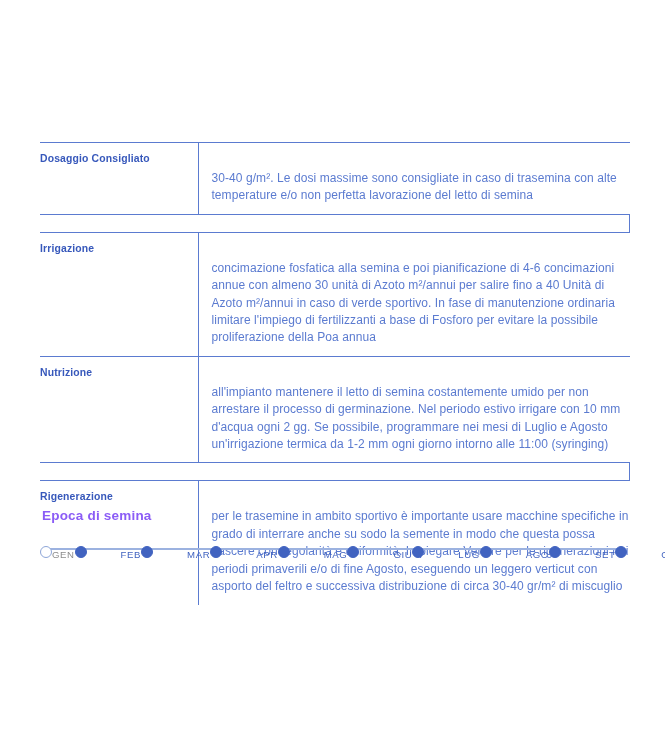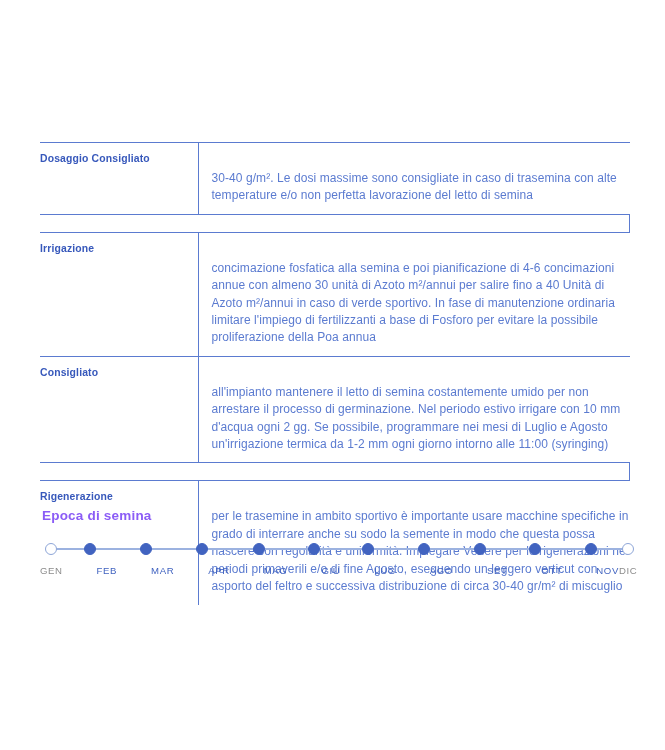--- a/index.html
+++ b/index.html
@@ -111,21 +111,21 @@
     position: absolute;
     left: 0;
     right: 0;
     top: 0;
     display: flex;
   }
 
   .month {
     flex: 1 1 0;
     display: flex;
-    flex-direction: column;
+    flex-direction: row;
     align-items: center;
     position: relative;
   }
 
   .dot {
     width: 12px;
     height: 12px;
     border-radius: 50%;
     box-sizing: border-box;
     position: relative;
@@ -171,21 +171,21 @@
 
     <div class="spec-row">
       <div class="spec-label">Irrigazione</div>
       <div class="spec-divider"></div>
       <div class="spec-text">
         <p>concimazione fosfatica alla semina e poi pianificazione di 4-6 concimazioni annue con almeno 30 unità di Azoto m²/annui per salire fino a 40 Unità di Azoto m²/annui in caso di verde sportivo. In fase di manutenzione ordinaria limitare l'impiego di fertilizzanti a base di Fosforo per evitare la possibile proliferazione della Poa annua</p>
       </div>
     </div>
 
     <div class="spec-row">
-      <div class="spec-label">Consigliato</div>
+      <div class="spec-label">Nutrizione</div>
       <div class="spec-divider"></div>
       <div class="spec-text">
         <p>all'impianto mantenere il letto di semina costantemente umido per non arrestare il processo di germinazione. Nel periodo estivo irrigare con 10 mm d'acqua ogni 2 gg. Se possibile, programmare nei mesi di Luglio e Agosto un'irrigazione termica da 1-2 mm ogni giorno intorno alle 11:00 (syringing)</p>
       </div>
     </div>
 
     <div class="spec-row">
       <div class="spec-divider"></div>
     </div>
 

